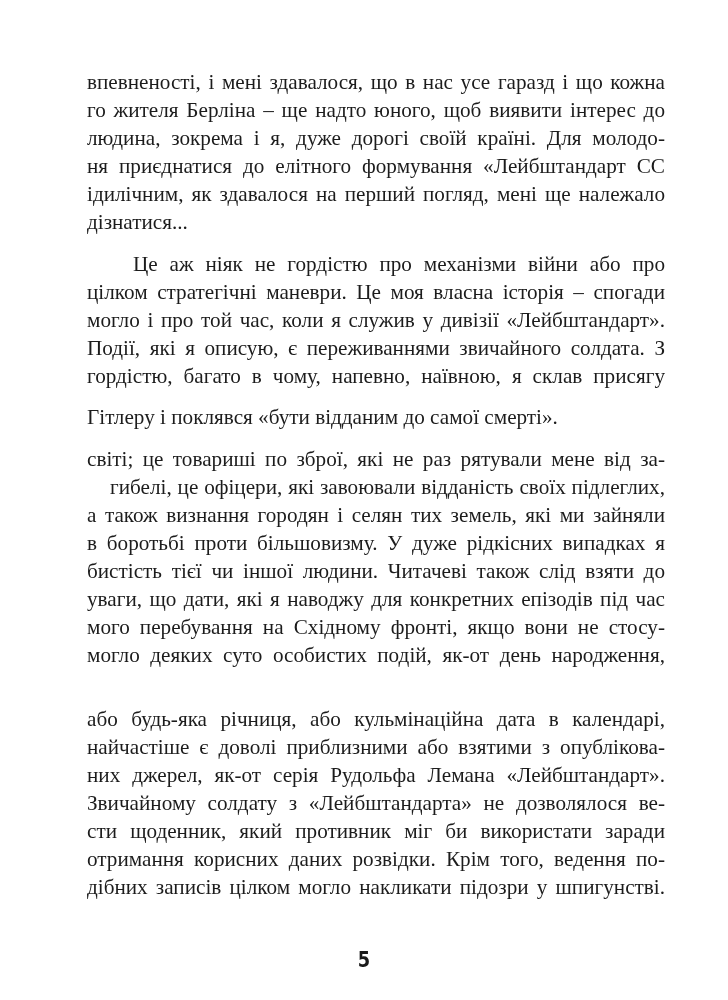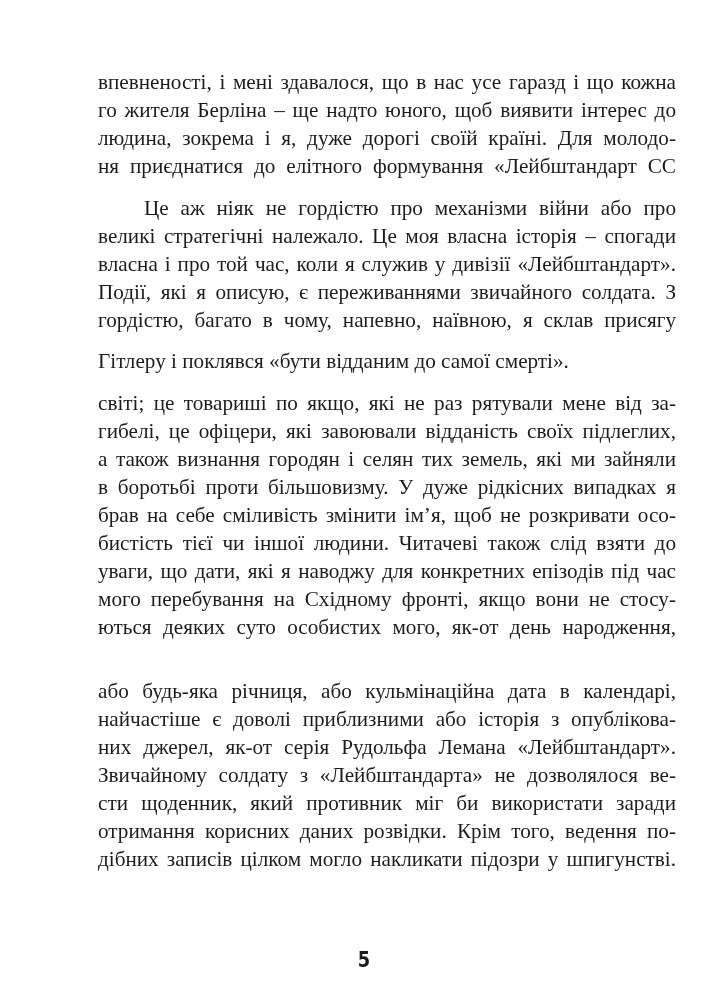--- a/index.html
+++ b/index.html
@@ -2,21 +2,21 @@
 <html><head>
 <meta charset="utf-8">
 <style>
   html, body { margin: 0; padding: 0; }
   body {
     width: 728px; height: 1000px; background: #ffffff; overflow: hidden;
     position: relative;
     font-family: "Liberation Serif", serif;
     color: #1c1c1c;
   }
-  .page { position: absolute; left: 98px; top: 68px; width: 578px; }
+  .page { position: absolute; left: 87px; top: 68px; width: 578px; }
   .para { margin: 0; }
   .para + .para { margin-top: 14px; }
   .line {
     display: block;
     font-size: 21.2px;
     line-height: 28px;
     height: 28px;
     white-space: nowrap;
     text-align: justify;
     text-align-last: justify;
@@ -34,41 +34,42 @@
 </style>
 </head>
 <body>
 
 <div class="page" id="page-body">
     <div class="para">
       <span class="line" style="white-space: nowrap;">впевненості, і мені здавалося, що в нас усе гаразд і що кожна</span>
       <span class="line" style="white-space: nowrap;">го жителя Берліна – ще надто юного, щоб виявити інтерес до</span>
       <span class="line" style="white-space: nowrap;">людина, зокрема і я, дуже дорогі своїй країні. Для молодо-</span>
       <span class="line" style="white-space: nowrap;">ня приєднатися до елітного формування «Лейбштандарт СС</span>
+      <span class="line" style="white-space: nowrap;">ідилічним, як здавалося на перший погляд, мені ще належало</span>
+      <span class="line last" style="white-space: nowrap;">дізнатися...</span>
     </div>
     <div class="para">
       <span class="line indent" style="white-space: nowrap;">Це аж ніяк не гордістю про механізми війни або про</span>
-      <span class="line" style="white-space: nowrap;">великі стратегічні належало. Це моя власна історія – спогади</span>
-      <span class="line" style="white-space: nowrap;">власна і про той час, коли я служив у дивізії «Лейбштандарт».</span>
+      <span class="line" style="white-space: nowrap;">цілком стратегічні маневри. Це моя власна історія – спогади</span>
+      <span class="line" style="white-space: nowrap;">могло і про той час, коли я служив у дивізії «Лейбштандарт».</span>
       <span class="line" style="white-space: nowrap;">Події, які я описую, є переживаннями звичайного солдата. З</span>
       <span class="line" style="white-space: nowrap;">гордістю, багато в чому, напевно, наївною, я склав присягу</span>
       <span class="line last" style="white-space: nowrap; margin-top: 13px;">Гітлеру і поклявся «бути відданим до самої смерті».</span>
     </div>
     <div class="para">
-      <span class="line" style="white-space: nowrap;">світі; це товариші по якщо, які не раз рятували мене від за-</span>
-      <span class="line" style="white-space: nowrap;">гибелі, це офіцери, які завоювали відданість своїх підлеглих,</span>
+      <span class="line" style="white-space: nowrap;">світі; це товариші по зброї, які не раз рятували мене від за-</span>
+      <span class="line" style="white-space: nowrap; margin-left: 23px;">гибелі, це офіцери, які завоювали відданість своїх підлеглих,</span>
       <span class="line" style="white-space: nowrap;">а також визнання городян і селян тих земель, які ми зайняли</span>
       <span class="line" style="white-space: nowrap;">в боротьбі проти більшовизму. У дуже рідкісних випадках я</span>
-      <span class="line" style="white-space: nowrap;">брав на себе сміливість змінити ім’я, щоб не розкривати осо-</span>
       <span class="line" style="white-space: nowrap;">бистість тієї чи іншої людини. Читачеві також слід взяти до</span>
       <span class="line" style="white-space: nowrap;">уваги, що дати, які я наводжу для конкретних епізодів під час</span>
       <span class="line" style="white-space: nowrap;">мого перебування на Східному фронті, якщо вони не стосу-</span>
-      <span class="line" style="white-space: nowrap;">ються деяких суто особистих мого, як-от день народження,</span>
+      <span class="line" style="white-space: nowrap;">могло деяких суто особистих подій, як-от день народження,</span>
       <span class="line" style="white-space: nowrap; margin-top: 36px;">або будь-яка річниця, або кульмінаційна дата в календарі,</span>
-      <span class="line" style="white-space: nowrap;">найчастіше є доволі приблизними або історія з опублікова-</span>
+      <span class="line" style="white-space: nowrap;">найчастіше є доволі приблизними або взятими з опублікова-</span>
       <span class="line" style="white-space: nowrap;">них джерел, як-от серія Рудольфа Лемана «Лейбштандарт».</span>
       <span class="line" style="white-space: nowrap;">Звичайному солдату з «Лейбштандарта» не дозволялося ве-</span>
       <span class="line" style="white-space: nowrap;">сти щоденник, який противник міг би використати заради</span>
       <span class="line" style="white-space: nowrap;">отримання корисних даних розвідки. Крім того, ведення по-</span>
       <span class="line" style="white-space: nowrap;">дібних записів цілком могло накликати підозри у шпигунстві.</span>
     </div>
   </div>
 
 <div class="page-number">5</div>
 

